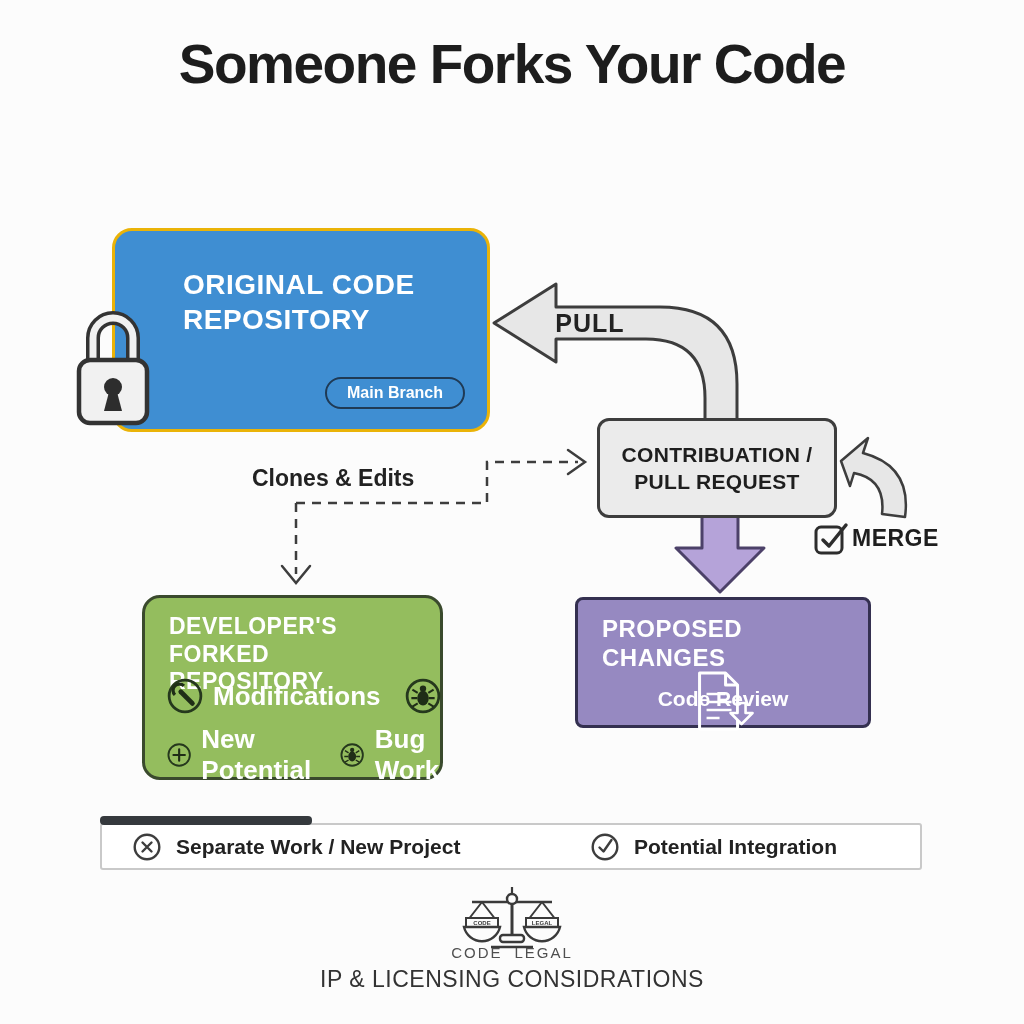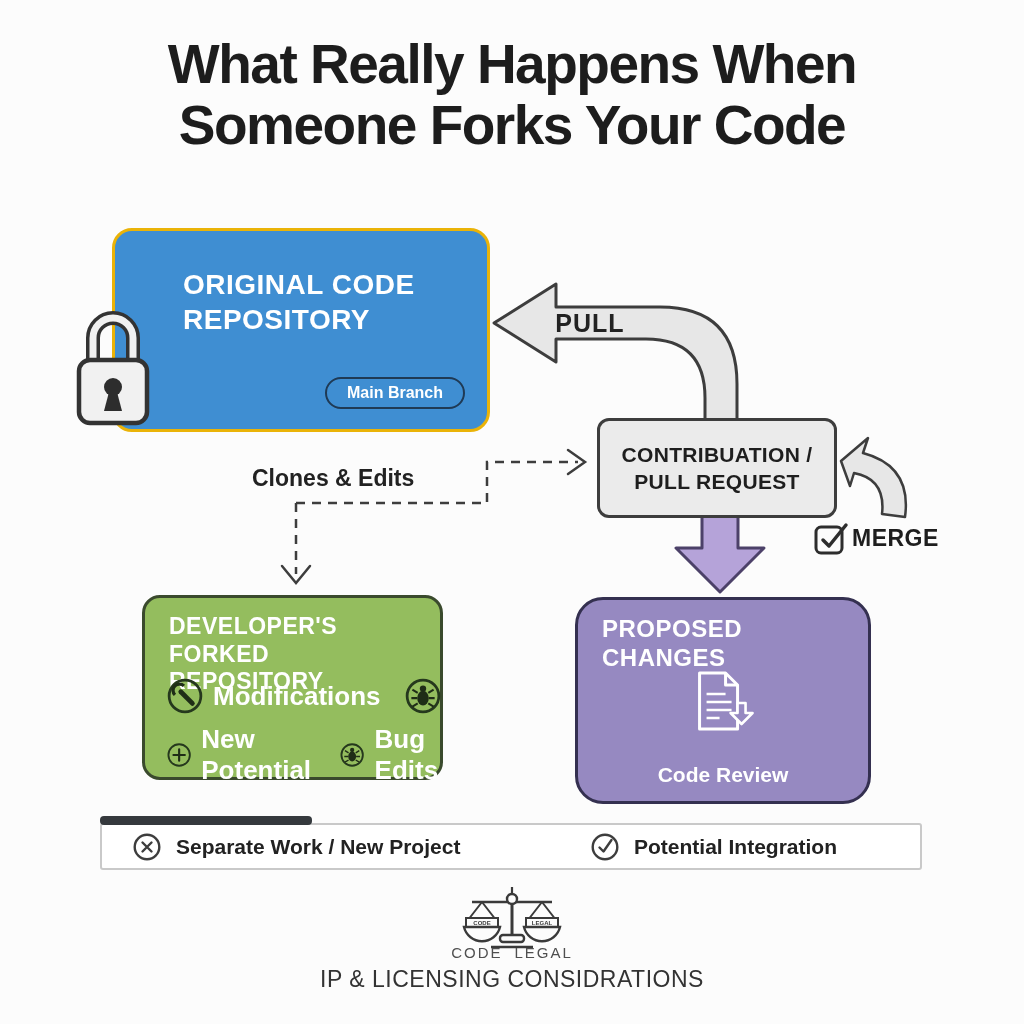--- a/index.html
+++ b/index.html
@@ -59,22 +59,22 @@
   .feat-row {
     position: absolute; left: 22px;
     display: flex; align-items: center; gap: 10px;
     color: #fff; font-size: 26px; font-weight: 700;
   }
   .feat-row.r1 { top: 80px; }
   .feat-row.r2 { top: 126px; }
   .feat-gap { margin-left: 14px; }
 
   .box-purple {
-    left: 575px; top: 597px; width: 296px; height: 207px;
-    background: #9689c1; border: 3px solid #343050; border-radius: 28px;
+    left: 575px; top: 597px; width: 296px; height: 131px;
+    background: #9689c1; border: 3px solid #343050; border-radius: 8px;
   }
   .box-purple .box-title {
     position: absolute; left: 24px; top: 15px;
     color: #fff; font-size: 24px; font-weight: 700; line-height: 1.2;
     letter-spacing: 0.5px;
   }
   .doc-svg { position: absolute; left: 50%; transform: translateX(-52%); top: 70px; }
   .code-review {
     position: absolute; bottom: 14px; left: 0; width: 100%;
     text-align: center; color: #fff; font-size: 21px; font-weight: 700;
@@ -126,21 +126,20 @@
     text-align: center; font-size: 23px; color: #333; font-weight: 400;
     letter-spacing: 0.5px;
   }
 </style>
 </head>
 <body>
 
 <div class="canvas">
 
   <div class="title">
-    <div>What Really Happens When</div>
     <div>Someone Forks Your Code</div>
   </div>
 
   <svg class="svg-layer" viewBox="0 0 1024 1024">
 
     <path d="M 494 323 L 556 284 L 556 307 L 660 307 Q 737 307 737 384 L 737 424 L 705 424 L 705 398 Q 705 339 646 339 L 556 339 L 556 362 Z" fill="#e7e7e7" stroke="#3d3d3d" stroke-width="3" stroke-linejoin="round"></path>
 
     <path d="M 841 461 L 868 438 L 863 453 Q 912 466 905 517 L 882 514 Q 886 479 854 473 L 850 486 Z" fill="#e7e7e7" stroke="#3d3d3d" stroke-width="2.5" stroke-linejoin="round"></path>
 
     <path d="M 702 494 L 738 494 L 738 548 L 764 548 L 720 592 L 676 548 L 702 548 Z" fill="#b5a3d9" stroke="#4c4169" stroke-width="3" stroke-linejoin="round"></path>
@@ -212,21 +211,21 @@
         <circle cx="17" cy="17" r="15" fill="none" stroke="#25381d" stroke-width="2.6"></circle>
         <path d="M 17 9 V 25 M 9 17 H 25" stroke="#1f2d17" stroke-width="3" stroke-linecap="round"></path>
       </svg>
       <span>New Potential</span>
       <svg class="feat-gap" width="36" height="36" viewBox="0 0 34 34">
         <circle cx="17" cy="17" r="15" fill="none" stroke="#25381d" stroke-width="2.6"></circle>
         <circle cx="17" cy="10" r="3" fill="#1f2d17"></circle>
         <ellipse cx="17" cy="19" rx="5.5" ry="7" fill="#1f2d17"></ellipse>
         <path d="M 12 14 L 7 11 M 11.5 19 L 6 19 M 12 24 L 7 27 M 22 14 L 27 11 M 22.5 19 L 28 19 M 22 24 L 27 27" stroke="#1f2d17" stroke-width="2"></path>
       </svg>
-      <span>Bug Edits</span>
+      <span>Bug Work</span>
     </div>
   </div>
 
   <div class="box box-purple">
     <div class="box-title">
       <div>PROPOSED</div>
       <div>CHANGES</div>
     </div>
     <svg class="doc-svg" width="72" height="64" viewBox="0 0 72 64">
       <path d="M 14 3 H 40 L 52 15 V 59 H 14 Z" fill="none" stroke="#fff" stroke-width="3" stroke-linejoin="round"></path>

